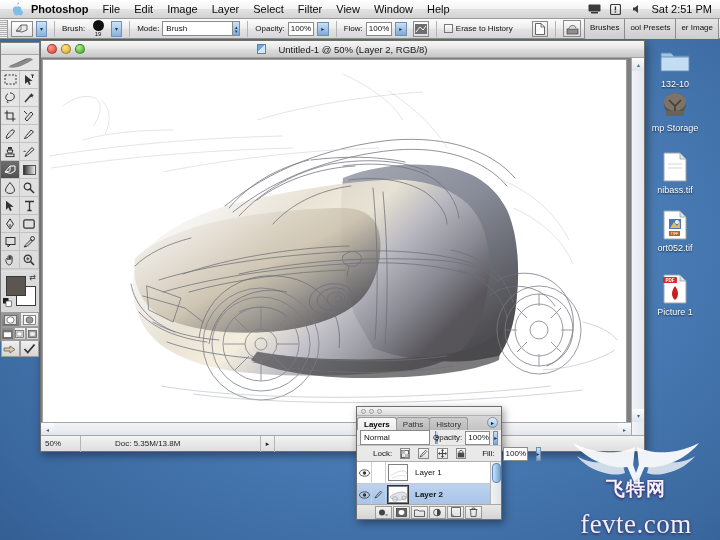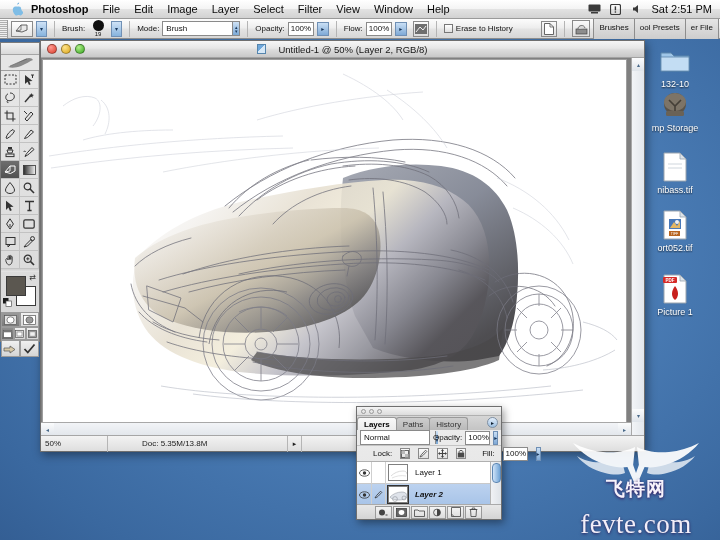--- a/index.html
+++ b/index.html
@@ -144,21 +144,21 @@
   #hscroll { position:absolute; left:0; right:13px; bottom:0; height:13px;
     background:linear-gradient(to bottom,#f2f4f7,#e3e7ec); border-top:1px solid #a8a8a8; }
   .scroll-arrow { position:absolute; width:13px;height:13px;
     background:linear-gradient(to bottom,#fbfcfd,#dfe4ea); display:flex;align-items:center;justify-content:center;
     color:#4a6a8a; font-size:6px; }
   #docstatus {
     height:16px; flex:0 0 16px; display:flex; align-items:center;
     background:linear-gradient(to bottom,#f3f3f3,#dedede); border-top:1px solid #a6a6a6;
     font-size:8px; color:#1a1a1a;
   }
-  #zoom-field { width:67px; padding-left:4px; border-right:1px solid #b5b5b5; height:16px; display:flex;align-items:center;}
+  #zoom-field { width:40px; padding-left:4px; border-right:1px solid #b5b5b5; height:16px; display:flex;align-items:center;}
   #doc-info { flex:1; padding-left:34px; border-right:1px solid #b5b5b5; height:16px; display:flex;align-items:center; max-width:180px;}
   #status-arrow { width:14px;height:16px;display:flex;align-items:center;justify-content:center;color:#222;font-size:7px;
      border-right:1px solid #b5b5b5;}
   #status-grip { margin-left:auto; width:14px;height:16px; }
 
   
   #layers-palette {
     position:absolute; left:356px; top:406px; width:146px; height:114px; z-index:35;
     background:linear-gradient(to bottom,#eeeeee,#e2e2e2);
     border:1px solid #6f6f6f; box-shadow:2px 3px 8px rgba(0,0,0,0.4);
@@ -184,21 +184,21 @@
      display:flex;align-items:center;justify-content:center; }
   #lp-list { flex:1; background:#ffffff; position:relative; overflow:hidden; }
   .layer-row { height:22px; display:flex; align-items:center; border-bottom:1px solid #c9c9c9;
      background:#fff; }
   .layer-row.sel { background:linear-gradient(to bottom,#bcd2ef,#a8c4e8); }
   .eye-cell { width:15px;height:22px;display:flex;align-items:center;justify-content:center;border-right:1px solid #cfcfcf;}
   .link-cell { width:14px;height:22px;display:flex;align-items:center;justify-content:center;border-right:1px solid #cfcfcf;}
   .thumb-cell { width:24px;height:22px;display:flex;align-items:center;justify-content:center;}
   .layer-thumb { width:20px;height:17px;border:1px solid #808080;background:#fff;position:relative;overflow:hidden; }
   .layer-name { padding-left:5px; font-size:8px; color:#111; }
-  .layer-name.b { font-weight:bold;font-style:italic; }
+  .layer-name.b { font-weight:bold; }
   #lp-scroll { position:absolute; right:0; top:0; bottom:0; width:11px;
      background:linear-gradient(to right,#f0f2f5,#dfe3e8); border-left:1px solid #b5b5b5;}
   #lp-scroll-thumb { position:absolute; left:1px; top:1px; width:9px; height:20px; border-radius:4px;
      background:linear-gradient(to right,#cfe3f8,#6fa3d6); border:1px solid #5e87b3;}
   #lp-bottom { height:15px; flex:0 0 15px; display:flex; align-items:center; gap:1px; padding-left:18px;
      background:linear-gradient(to bottom,#e8e8e8,#d4d4d4); border-top:1px solid #aaa; }
   .lp-bbtn { width:17px;height:13px;border:1px solid #9a9a9a;background:linear-gradient(to bottom,#f4f4f4,#dcdcdc);
      display:flex;align-items:center;justify-content:center; }
 
   
@@ -396,21 +396,21 @@
       <div class="ob-wellbtn" style="width:18px;height:17px">
         <svg width="13" height="13" viewBox="0 0 13 13">
             <rect x="1" y="7" width="11" height="5" fill="#8d8d8d" stroke="#444" stroke-width="0.7"></rect>
             <path d="M3 7 C3 3, 9 2, 10 6" fill="#d8d8d8" stroke="#444" stroke-width="0.7"></path>
           </svg>
       </div>
     </div>
     <div id="palette-well">
       <div class="well-tab">Brushes</div>
       <div class="well-tab">ool Presets</div>
-      <div class="well-tab">er File</div>
+      <div class="well-tab">er Image</div>
     </div>
   </div>
 
   <div id="docwin">
     <div id="doctitle">
       <div class="win-dots">
         <div class="wd red"></div>
         <div class="wd yel"></div>
         <div class="wd grn"></div>
       </div>

